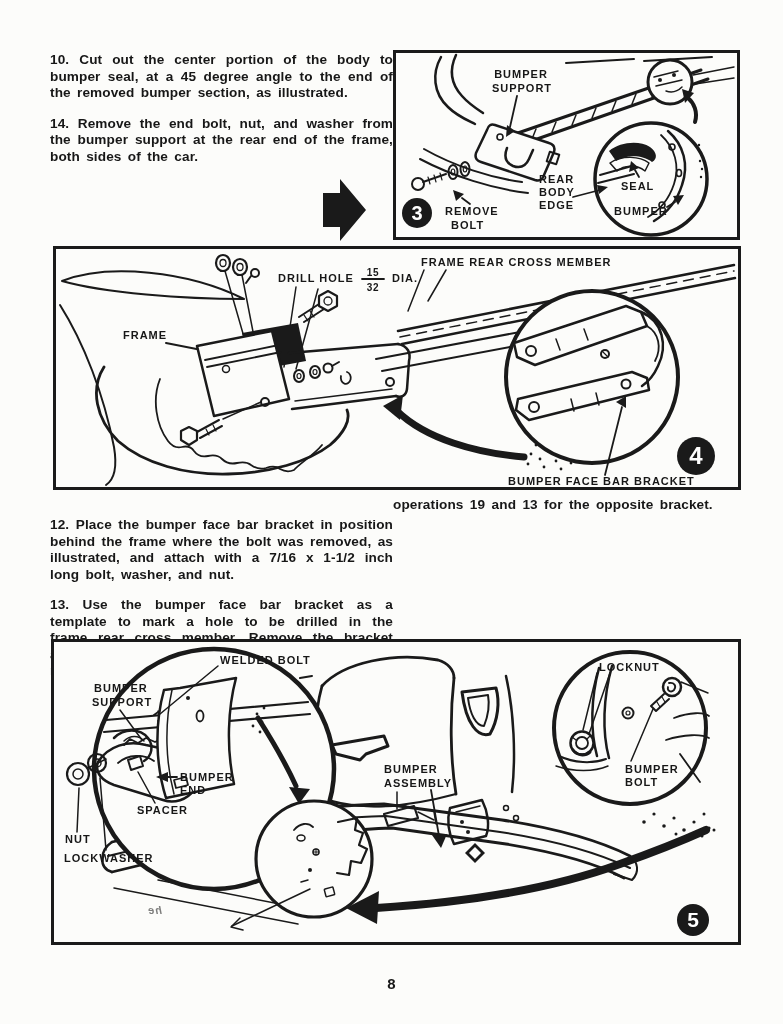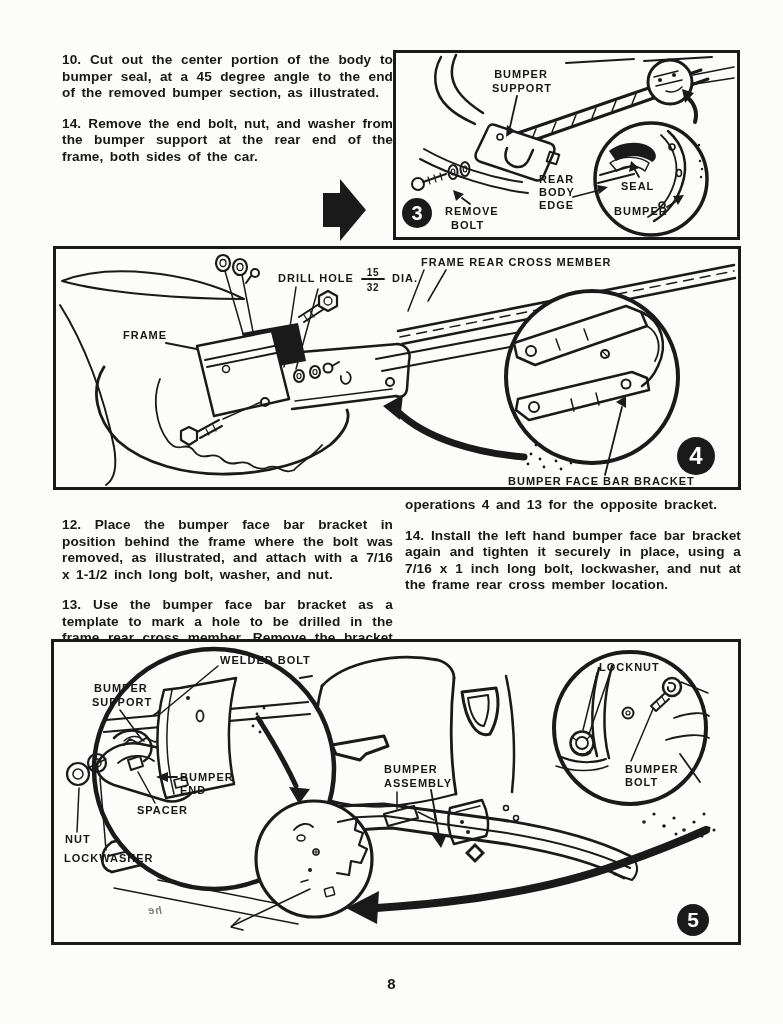--- a/index.html
+++ b/index.html
@@ -7,21 +7,21 @@
     width:783px;height:1024px;position:relative;
     background:#fcfcfa;
     font-family:"Liberation Sans",sans-serif;
     color:#171717;overflow:hidden;
   }
   .txtcol{
     position:absolute;
     font-size:13.6px;line-height:16.5px;font-weight:bold;
     text-align:justify;letter-spacing:0.1px;word-spacing:2.5px;
   }
-  .txtcol p{margin:0 0 14px 12px;}
+  .txtcol p{margin:0 0 14px 0;}
   .txtcol p.note{font-style:italic;}
   .figbox{
     position:absolute;border:3px solid #1a1a1a;background:#fcfcfa;
     box-sizing:border-box;
   }
   .figbox svg{display:block;}
   .lbl{
     font-family:"Liberation Sans",sans-serif;font-weight:bold;
     font-size:11px;letter-spacing:1px;fill:#171717;
   }
@@ -241,22 +241,21 @@
     <text class="badge-num" font-size="24" text-anchor="middle" x="640" y="215">4</text>
   </g>
 </svg>
 </div>
 
 <div class="txtcol" style="left:50px;top:517px;width:343px;">
   <p>12. Place the bumper face bar bracket in position behind the frame where the bolt was removed, as illustrated, and attach with a 7/16 x 1-1/2 inch long bolt, washer, and nut.</p>
   <p>13. Use the bumper face bar bracket as a template to mark a hole to be drilled in the frame rear cross member. Remove the bracket and drill a 15/32 inch diameter hole in the frame rear cross member. Repeat</p>
 </div>
 <div class="txtcol" style="left:393px;top:497px;width:348px;">
-  <p>operations 4 and 13 for the opposite bracket.</p>
-  <p>14. Install the left hand bumper face bar bracket again and tighten it securely in place, using a 7/16 x 1 inch long bolt, lockwasher, and nut at the frame rear cross member location.</p>
+  <p>operations 19 and 13 for the opposite bracket.</p>
 </div>
 
 <div class="figbox" style="left:51px;top:639px;width:690px;height:306px;">
 <svg width="684" height="300" viewBox="0 0 684 300">
   <g>
     <path class="ln" stroke-width="1.5" d="M58,190 L232,232 M62,180 L170,200"></path>
     <path class="ln" stroke-width="1.5" d="M60,246 L244,282 M104,238 L236,264"></path>
   </g>
   <g>
     <path class="ln" stroke-width="2.8" d="M268,44 C258,80 260,124 274,158"></path>

